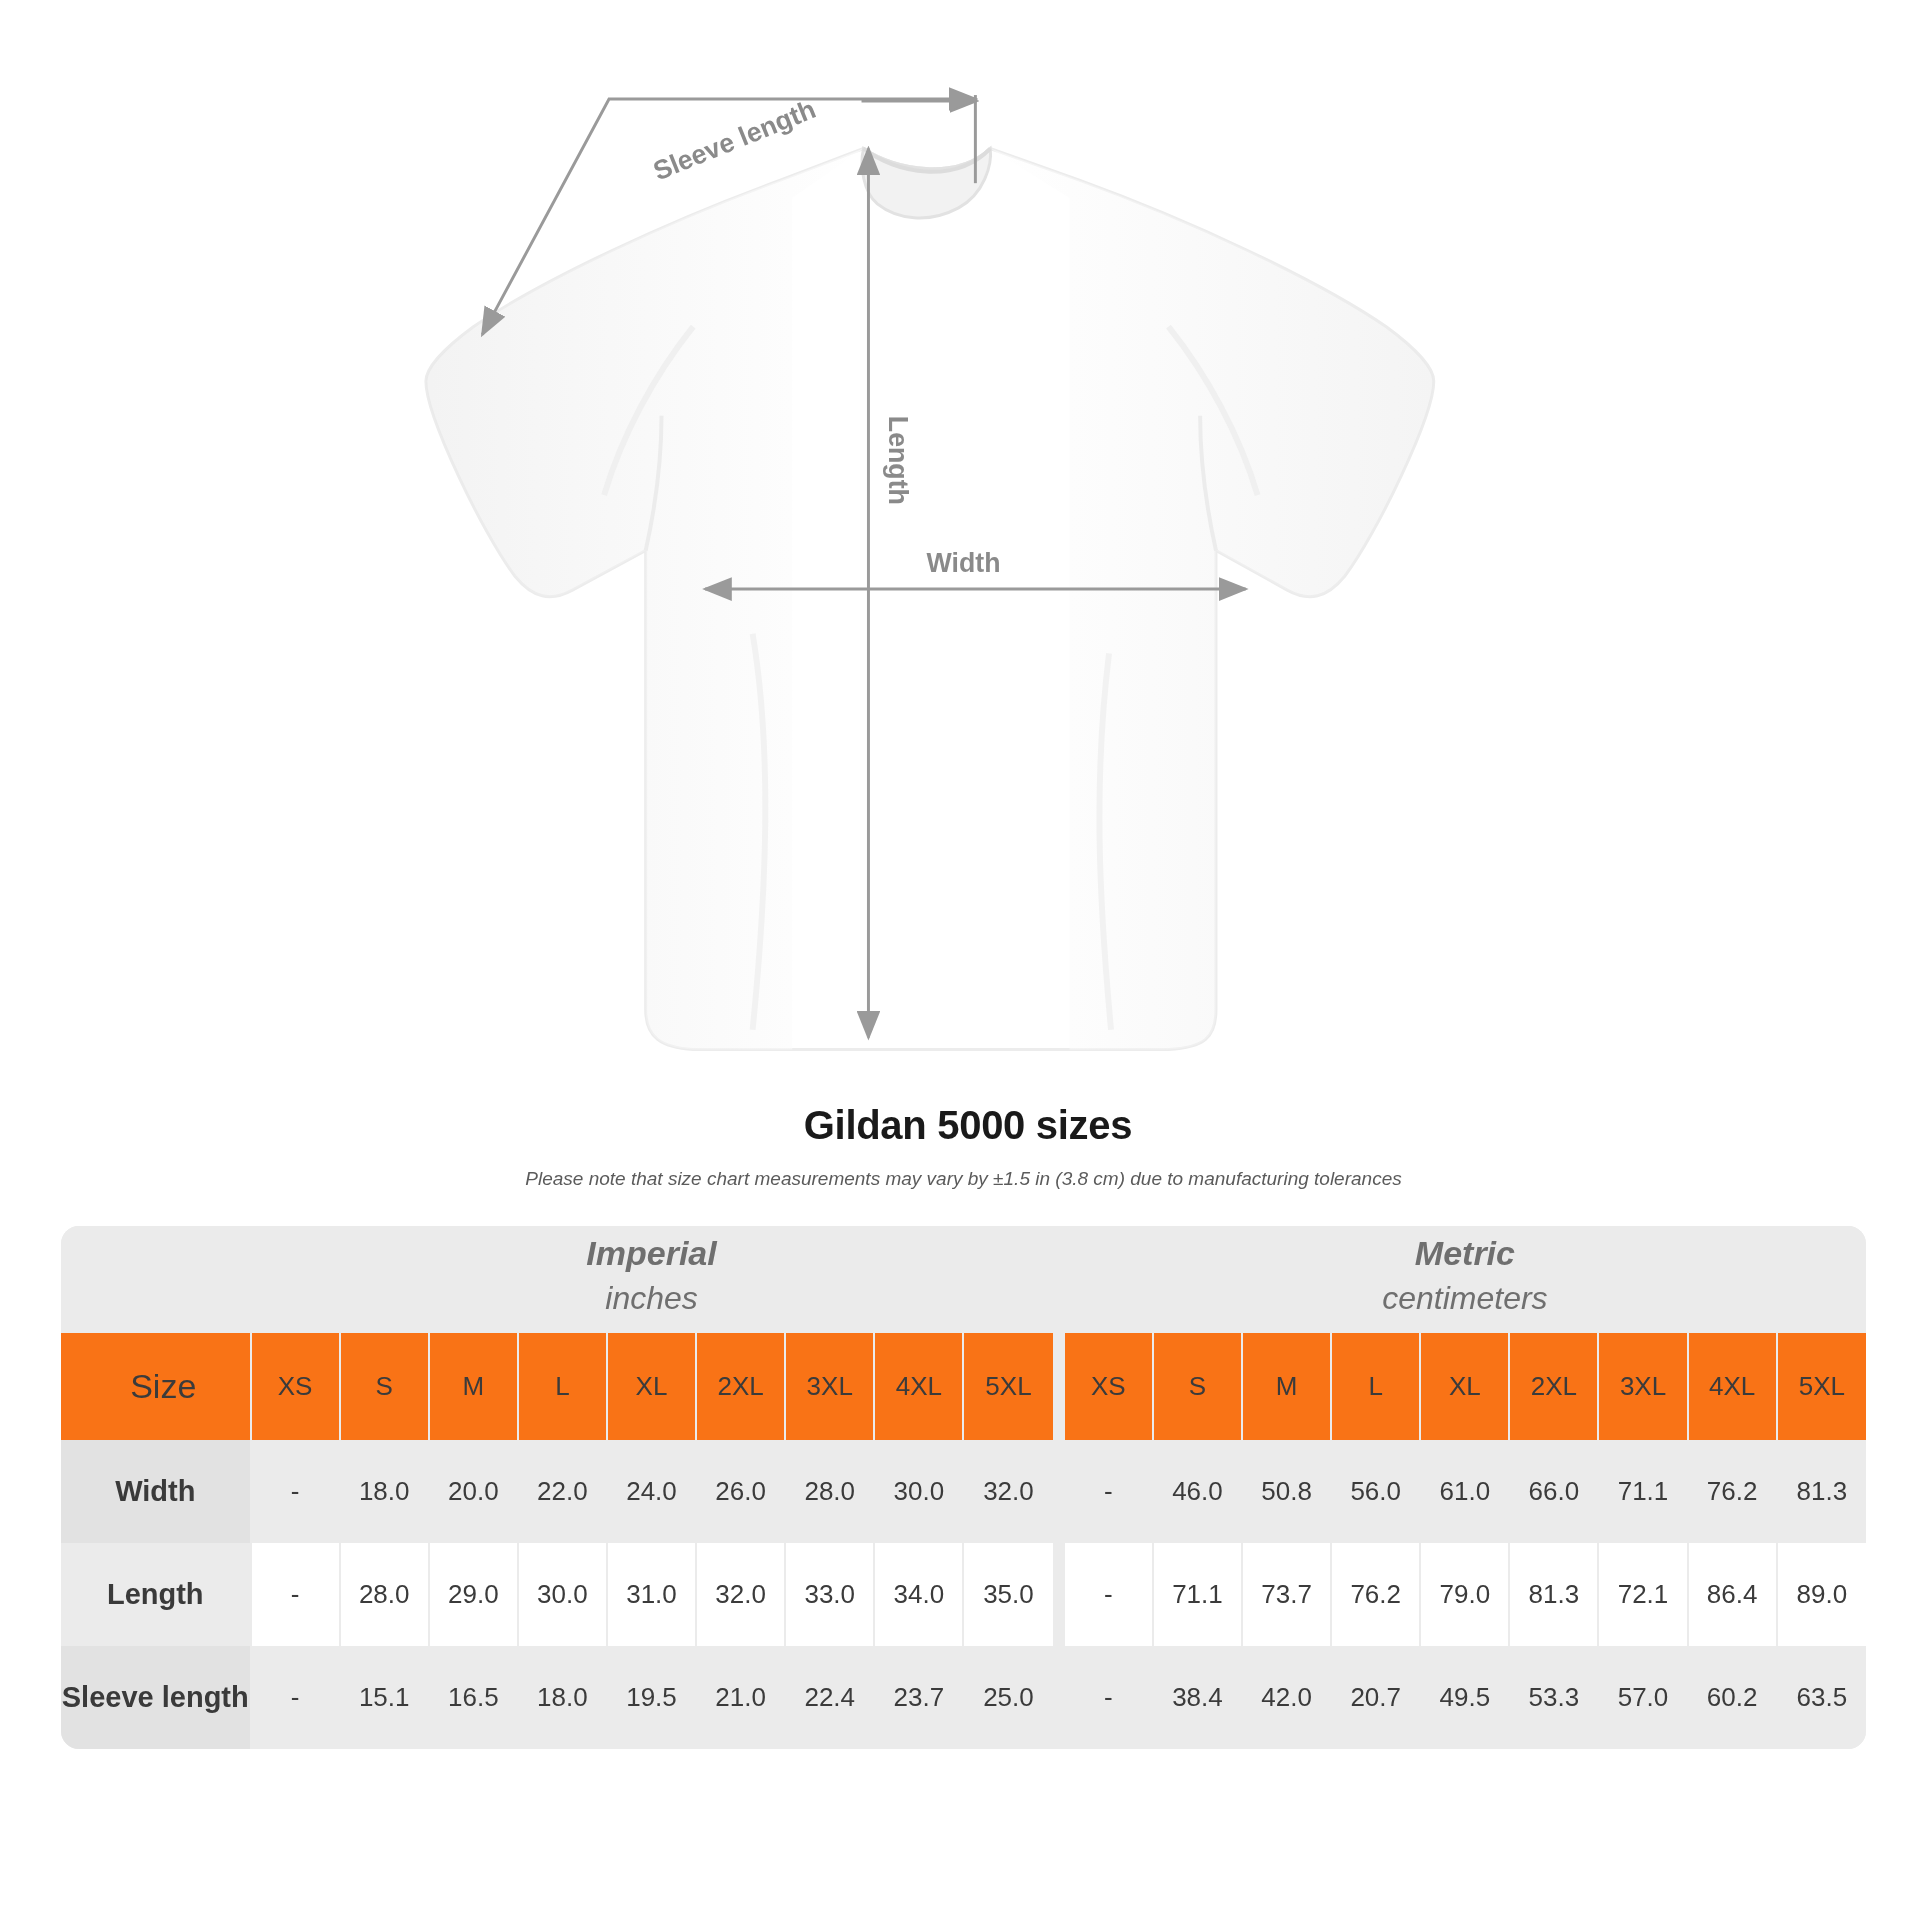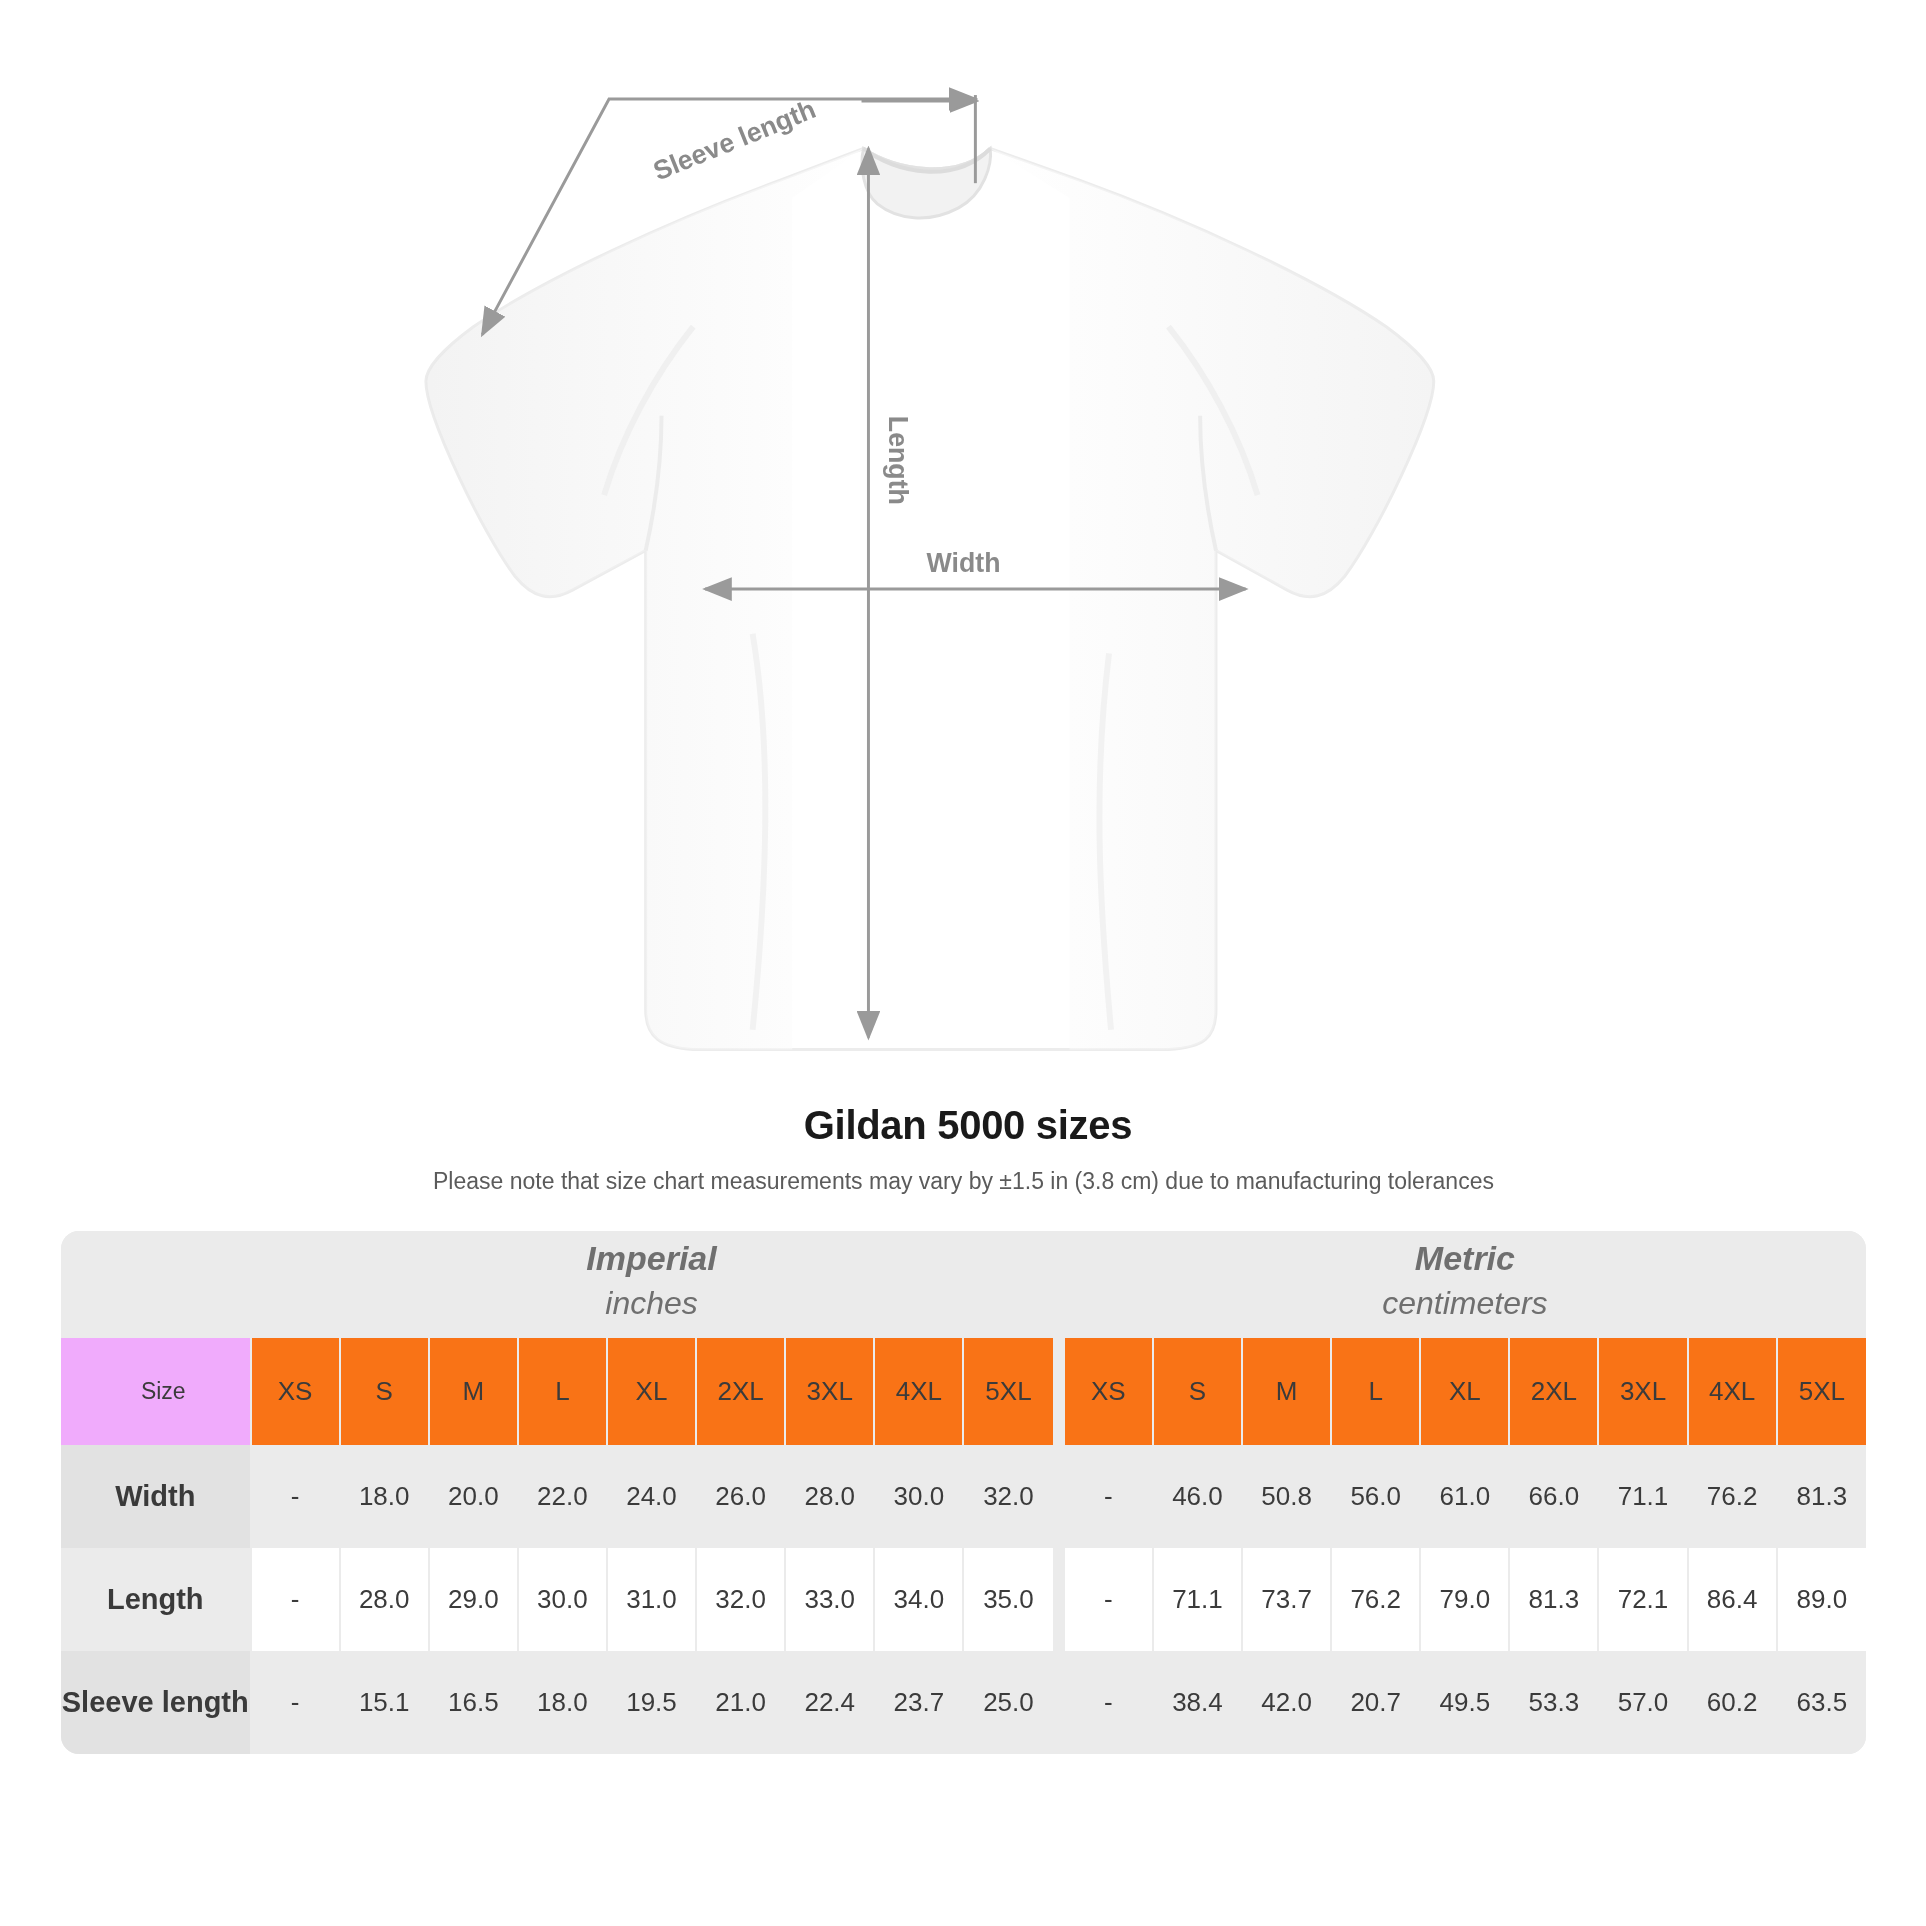--- a/index.html
+++ b/index.html
@@ -39,21 +39,22 @@
   }
   .chart-title {
     font-size: 40px;
     font-weight: bold;
     color: #1a1a1a;
     letter-spacing: -0.3px;
     margin: 0;
     padding-left: 9px;
   }
   .chart-note {
-    font-size: 23px;
+    font-size: 19px;
+    font-style: italic;
     color: #5b5b5b;
     margin-top: 20px;
   }
 
   
   .table-wrap {
     margin: 36px 61px 0 61px;
     border-radius: 18px;
     overflow: hidden;
     background: #ebebeb;
@@ -90,22 +91,22 @@
   }
   .hdr-row td {
     background: #f97316;
     height: 107px;
     vertical-align: middle;
     font-weight: bold;
     color: #3a3a3a;
     font-size: 27px;
   }
   .hdr-row td.rowlabel {
-    background: #f0abfc;
-    font-size: 23px;
+    background: #f97316;
+    font-size: 34px;
     padding-left: 16px;
   }
   .data-row td {
     height: 103px;
     vertical-align: middle;
     background: #ffffff;
     font-size: 27px;
     color: #3a3a3a;
   }
   .data-row.alt td {

